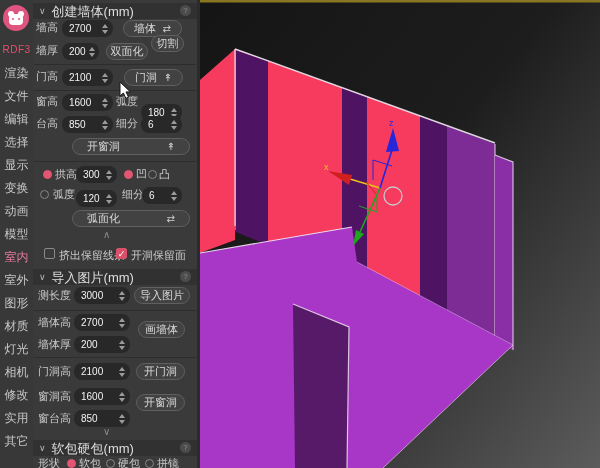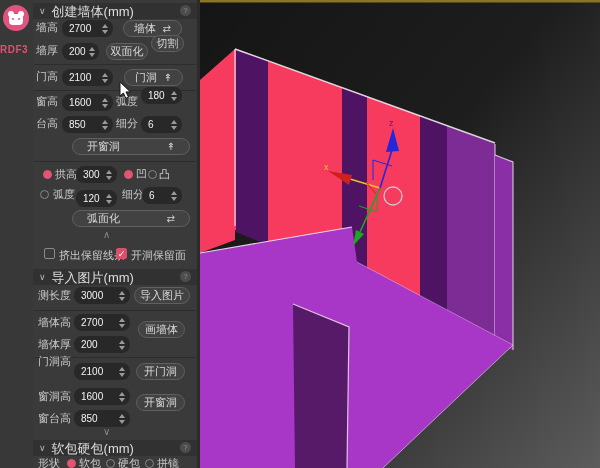--- a/index.html
+++ b/index.html
@@ -6,21 +6,21 @@
   body{width:600px;height:468px;overflow:hidden;position:relative;background:#3a3a3a;
        font-family:"Liberation Sans","DejaVu Sans",sans-serif;-webkit-font-smoothing:antialiased}
   
   #sidebar{position:absolute;left:0;top:0;width:33px;height:468px;background:#383838}
   .logo{position:absolute;left:3px;top:5px;width:26px;height:26px;border-radius:50%;background:#e0557f}
   .face{position:absolute;left:6px;top:9px;width:14px;height:11px;background:#fff;border-radius:4px}
   .ear{position:absolute;top:-3px;width:6px;height:6px;background:#fff;border-radius:50%}
   .ear.l{left:-1px}.ear.r{right:-1px}
   .eye{position:absolute;top:4px;width:2px;height:2px;background:#e0557f;border-radius:50%}
   .eye.l{left:3px}.eye.r{right:3px}
-  .logo-text{position:absolute;left:0;top:44px;width:33px;text-align:left;color:#e0506e;font-size:10px;font-weight:bold;letter-spacing:0.5px}
+  .logo-text{position:absolute;left:0;top:44px;width:33px;text-align:center;color:#e0506e;font-size:10px;font-weight:normal;letter-spacing:0.5px}
   #side-items{position:absolute;left:0;top:62px;width:33px;display:flex;flex-direction:column}
   .side-item{height:23px;display:flex;align-items:center;justify-content:center;font-size:12px;color:#c6c6c6;cursor:default}
   .side-item.active{color:#e87a9b}
   
   .lbl{position:absolute;font-size:11px;line-height:11px;color:#c9c9c9;white-space:nowrap}
   .field{position:absolute;height:17px;background:#282828;border-radius:8px;display:flex;align-items:center;
          padding:0 2px 0 7px;box-sizing:border-box}
   .num{font-size:10px;color:#f2f2f2;flex:1;line-height:11px}
   .spin{width:12px;height:15px;display:flex;flex-direction:column;align-items:center;justify-content:center;gap:2px;flex:none}
   .spin::before{content:"";width:0;height:0;border-left:3.5px solid transparent;border-right:3.5px solid transparent;border-bottom:4.5px solid #9b9b9b}
@@ -51,20 +51,39 @@
 <div id="sidebar">
   <div class="logo">
     <div class="face">
       <div class="ear l"></div>
         <div class="ear r"></div>
       <div class="eye l"></div>
         <div class="eye r"></div>
     </div>
   </div>
   <div class="logo-text">RDF3</div>
+  <div id="side-items">
+    <div class="side-item">渲染</div>
+    <div class="side-item">文件</div>
+    <div class="side-item">编辑</div>
+    <div class="side-item">选择</div>
+    <div class="side-item">显示</div>
+    <div class="side-item">变换</div>
+    <div class="side-item">动画</div>
+    <div class="side-item">模型</div>
+    <div class="side-item active">室内</div>
+    <div class="side-item">室外</div>
+    <div class="side-item">图形</div>
+    <div class="side-item">材质</div>
+    <div class="side-item">灯光</div>
+    <div class="side-item">相机</div>
+    <div class="side-item">修改</div>
+    <div class="side-item">实用</div>
+    <div class="side-item">其它</div>
+  </div>
 </div>
 
 <div class="sec-h" style="top:3px">
   <span class="chev">∨</span>
   <span class="t">创建墙体(mm)</span>
   <span class="help">?</span>
 </div>
 
 <span class="lbl" style="left:36px;top:22px">墙高</span>
 <div class="field" style="left:62px;top:20px;width:51px">
@@ -101,21 +120,21 @@
 </div>
 
 <div class="sep" style="top:90px"></div>
 
 <span class="lbl" style="left:36px;top:96px">窗高</span>
 <div class="field" style="left:62px;top:94px;width:51px">
   <span class="num">1600</span>
   <span class="spin"></span>
 </div>
 <span class="lbl" style="left:116px;top:96px">弧度</span>
-<div class="field" style="left:141px;top:87px;width:41px">
+<div class="field" style="left:141px;top:104px;width:41px">
   <span class="num">180</span>
   <span class="spin"></span>
 </div>
 
 <span class="lbl" style="left:36px;top:118px">台高</span>
 <div class="field" style="left:62px;top:116px;width:51px">
   <span class="num">850</span>
   <span class="spin"></span>
 </div>
 <span class="lbl" style="left:116px;top:118px">细分</span>
@@ -195,21 +214,21 @@
 </div>
 
 <span class="lbl" style="left:38px;top:339px">墙体厚</span>
 <div class="field" style="left:74px;top:336px;width:56px">
   <span class="num">200</span>
   <span class="spin"></span>
 </div>
 
 <div class="sep" style="top:357px"></div>
 
-<span class="lbl" style="left:38px;top:356px">门洞高</span>
+<span class="lbl" style="left:38px;top:366px">门洞高</span>
 <div class="field" style="left:74px;top:363px;width:56px">
   <span class="num">2100</span>
   <span class="spin"></span>
 </div>
 <div class="btn" style="left:136px;top:363px;width:49px">
   <span>开门洞</span>
 </div>
 
 <span class="lbl" style="left:38px;top:391px">窗洞高</span>
 <div class="field" style="left:74px;top:388px;width:56px">

